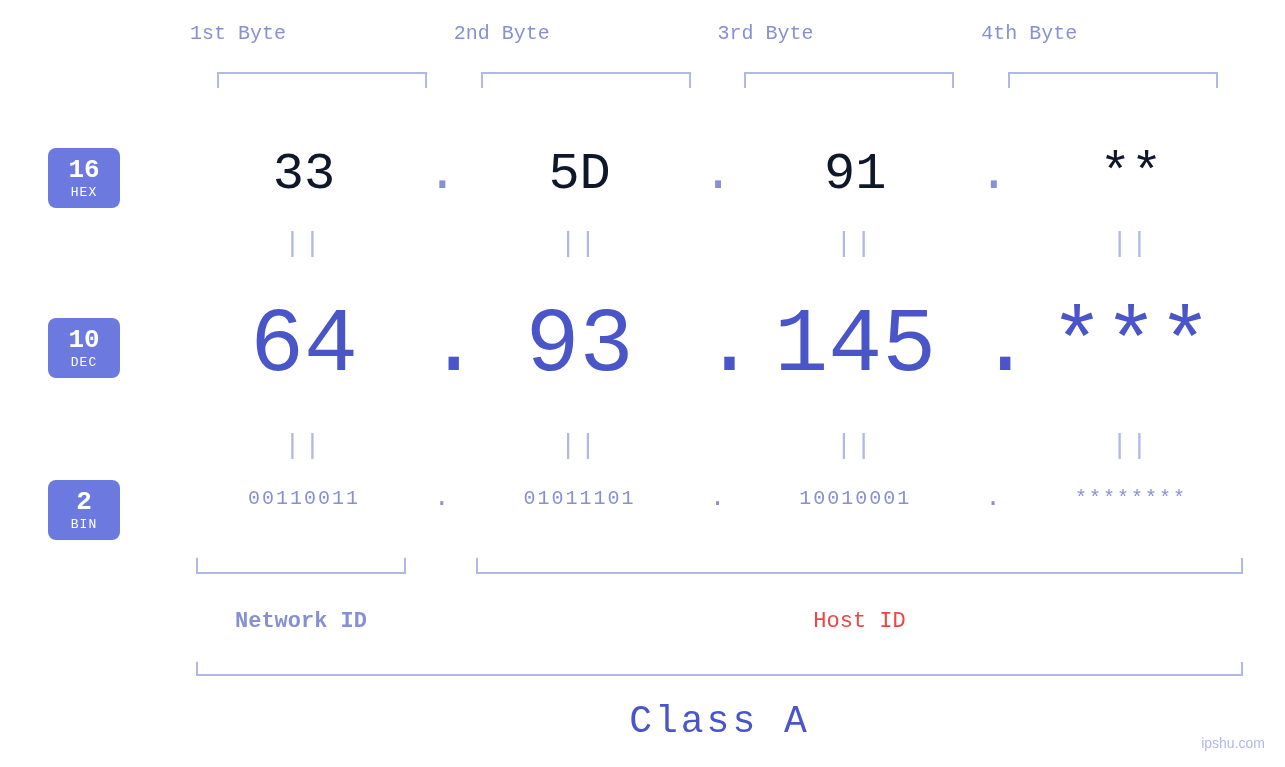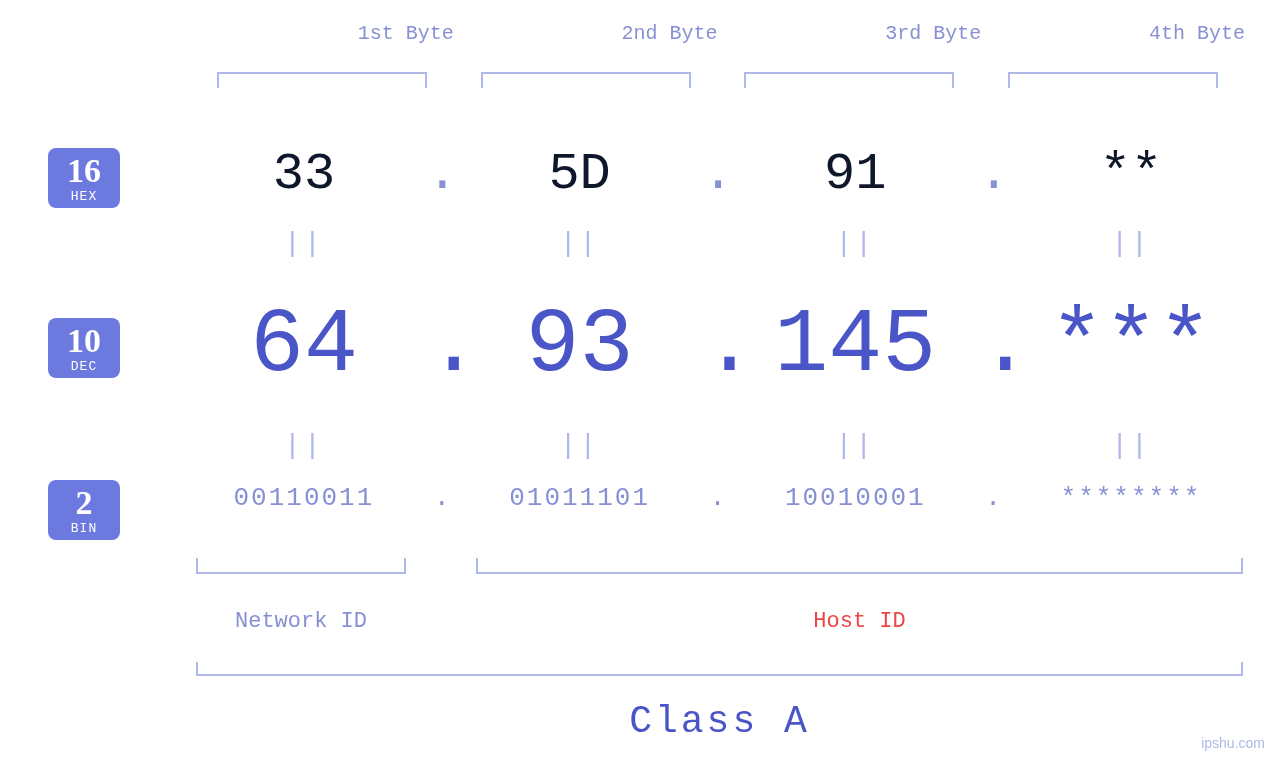--- a/index.html
+++ b/index.html
@@ -34,23 +34,22 @@
       color: #fff;
       border-radius: 8px;
       font-size: 22px;
       font-weight: bold;
       width: 72px;
       height: 60px;
       position: absolute;
     }
 
     .badge .badge-num {
-      font-size: 34px;
+      font-size: 26px;
       line-height: 1.1;
-      font-family: Liberation Serif, serif;
     }
 
     .badge .badge-label {
       font-size: 13px;
       font-weight: normal;
       letter-spacing: 1px;
     }
 
     .badge-hex {
       top: 148px;
@@ -74,21 +73,21 @@
       left: 190px;
       right: 40px;
       display: flex;
       justify-content: space-around;
     }
 
     .col-header {
       color: #8890d4;
       font-size: 20px;
       font-family: 'Courier New', Courier, monospace;
-      text-align: right;
+      text-align: left;
       width: 275px;
     }
 
     
     .top-brackets {
       position: absolute;
       top: 72px;
       left: 190px;
       right: 40px;
       display: flex;
@@ -198,21 +197,21 @@
       top: 483px;
       left: 190px;
       right: 40px;
       display: flex;
       align-items: center;
       justify-content: space-around;
     }
 
     .bin-value {
       color: #8890d4;
-      font-size: 26px;
+      font-size: 20px;
       font-family: 'Courier New', Courier, monospace;
       width: 210px;
       text-align: center;
       letter-spacing: 2px;
     }
 
     .dot-bin {
       color: #8890d4;
       font-size: 26px;
       font-family: 'Courier New', Courier, monospace;
@@ -246,20 +245,21 @@
     
     .network-id-label {
       position: absolute;
       top: 609px;
       left: 196px;
       width: 210px;
       text-align: center;
       color: #8890d4;
       font-size: 22px;
       font-family: 'Courier New', Courier, monospace;
+      font-weight: bold;
     }
 
     
     .host-id-label {
       position: absolute;
       top: 609px;
       left: 476px;
       right: 42px;
       text-align: center;
       color: #ef4444;

